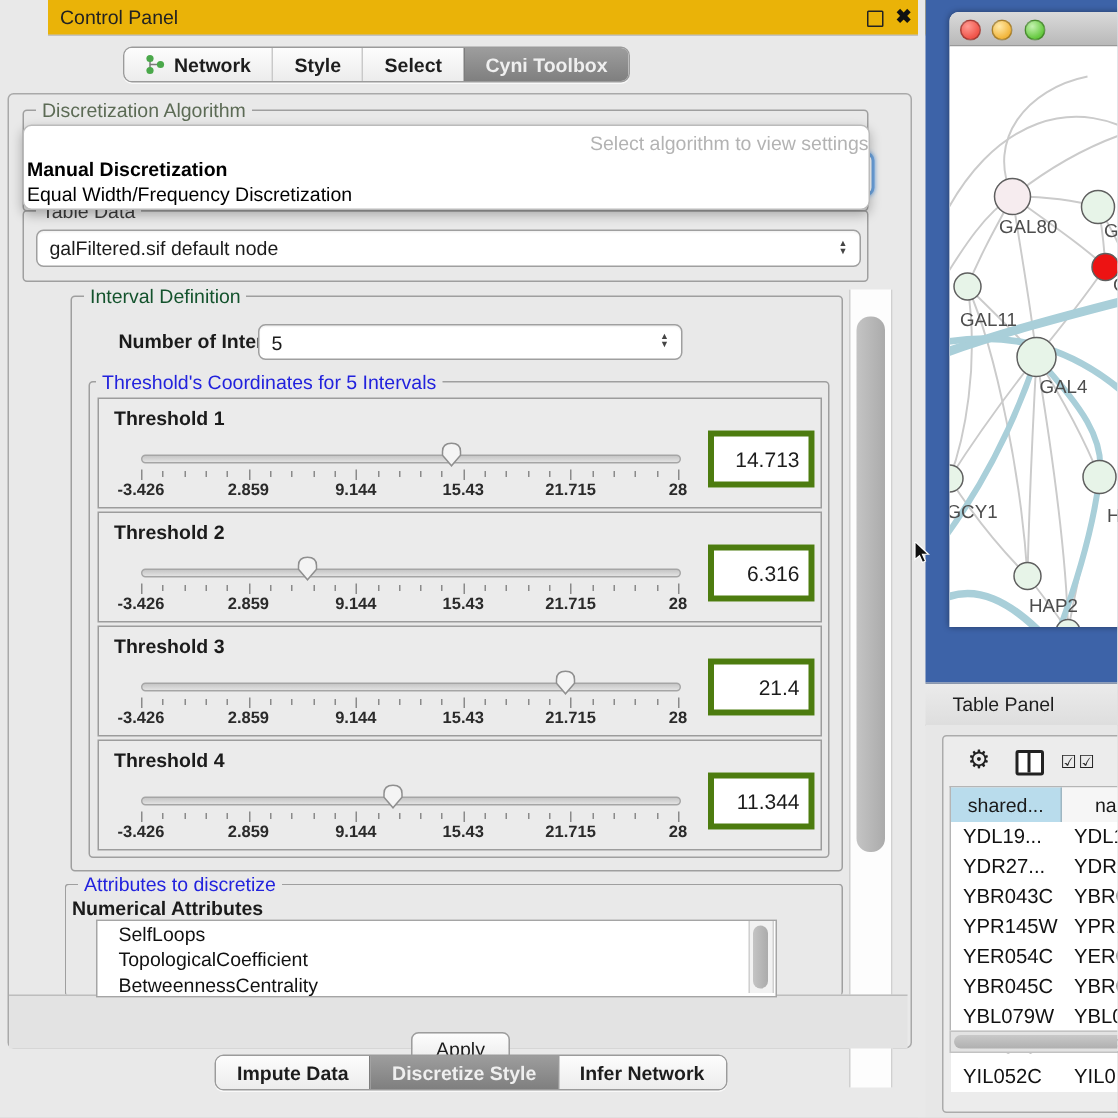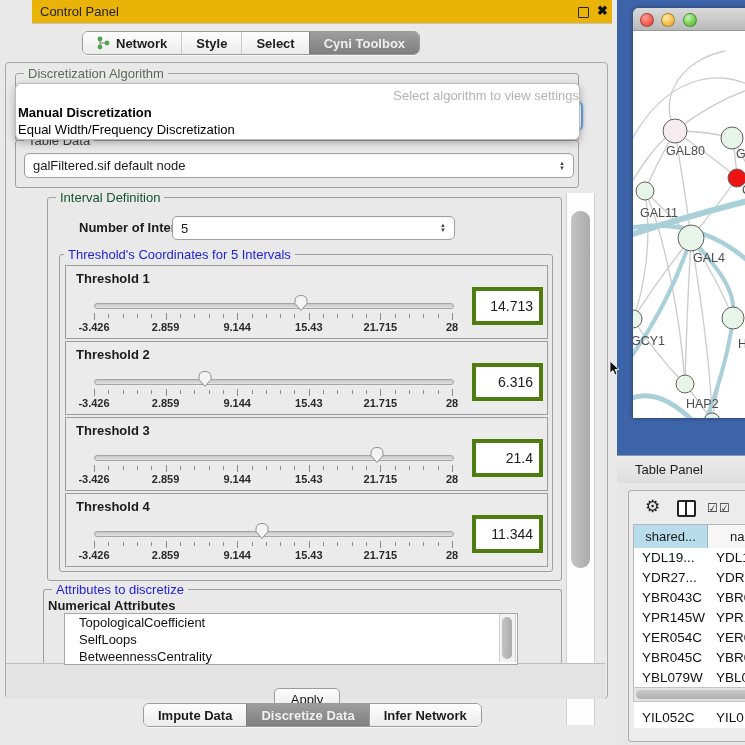--- a/index.html
+++ b/index.html
@@ -350,39 +350,39 @@
 
     <div class="vsb-track" style="left:560px;top:130px;width:27px;height:532px;">
       <div class="sb-thumb" style="left:4px;top:18px;width:19px;height:357px;"></div>
     </div>
 
     <div class="group" style="left:37px;top:526px;width:517px;height:74px;border-bottom:none;">
       <span class="gtitle g-blue">Attributes to discretize</span>
       <span class="abs" style="left:4px;top:8px;font-weight:bold;">Numerical Attributes</span>
     </div>
     <div id="attr-list" style="left:58px;top:550px;">
+        <div class="item">SelfLoops</div>
         <div class="item">TopologicalCoefficient</div>
-        <div class="item">SelfLoops</div>
         <div class="item">BetweennessCentrality</div>
       </div>
     <div class="vsb-track" style="left:493px;top:551px;width:15px;height:48px;background:#f2f2f2;z-index:2;">
       <div class="sb-thumb" style="left:2px;top:3px;width:10px;height:42px;"></div>
     </div>
 
     <div class="abs" id="applybar" style="left:0;top:600px;width:599px;">
       <div id="apply-btn">Apply</div>
     </div>
   </div>
 
   <div class="abs segbar" id="bottabs">
     <div class="seg">
         <span>Impute Data</span>
       </div>
     <div class="seg sel">
-        <span>Discretize Data</span>
+        <span>Discretize Style</span>
       </div>
     <div class="seg hardsep">
         <span>Infer Network</span>
       </div>
   </div>
 
   <div class="abs" id="gapcol"></div>
   <div class="abs" id="desktop"></div>
 
   <div class="abs" id="netwin">

